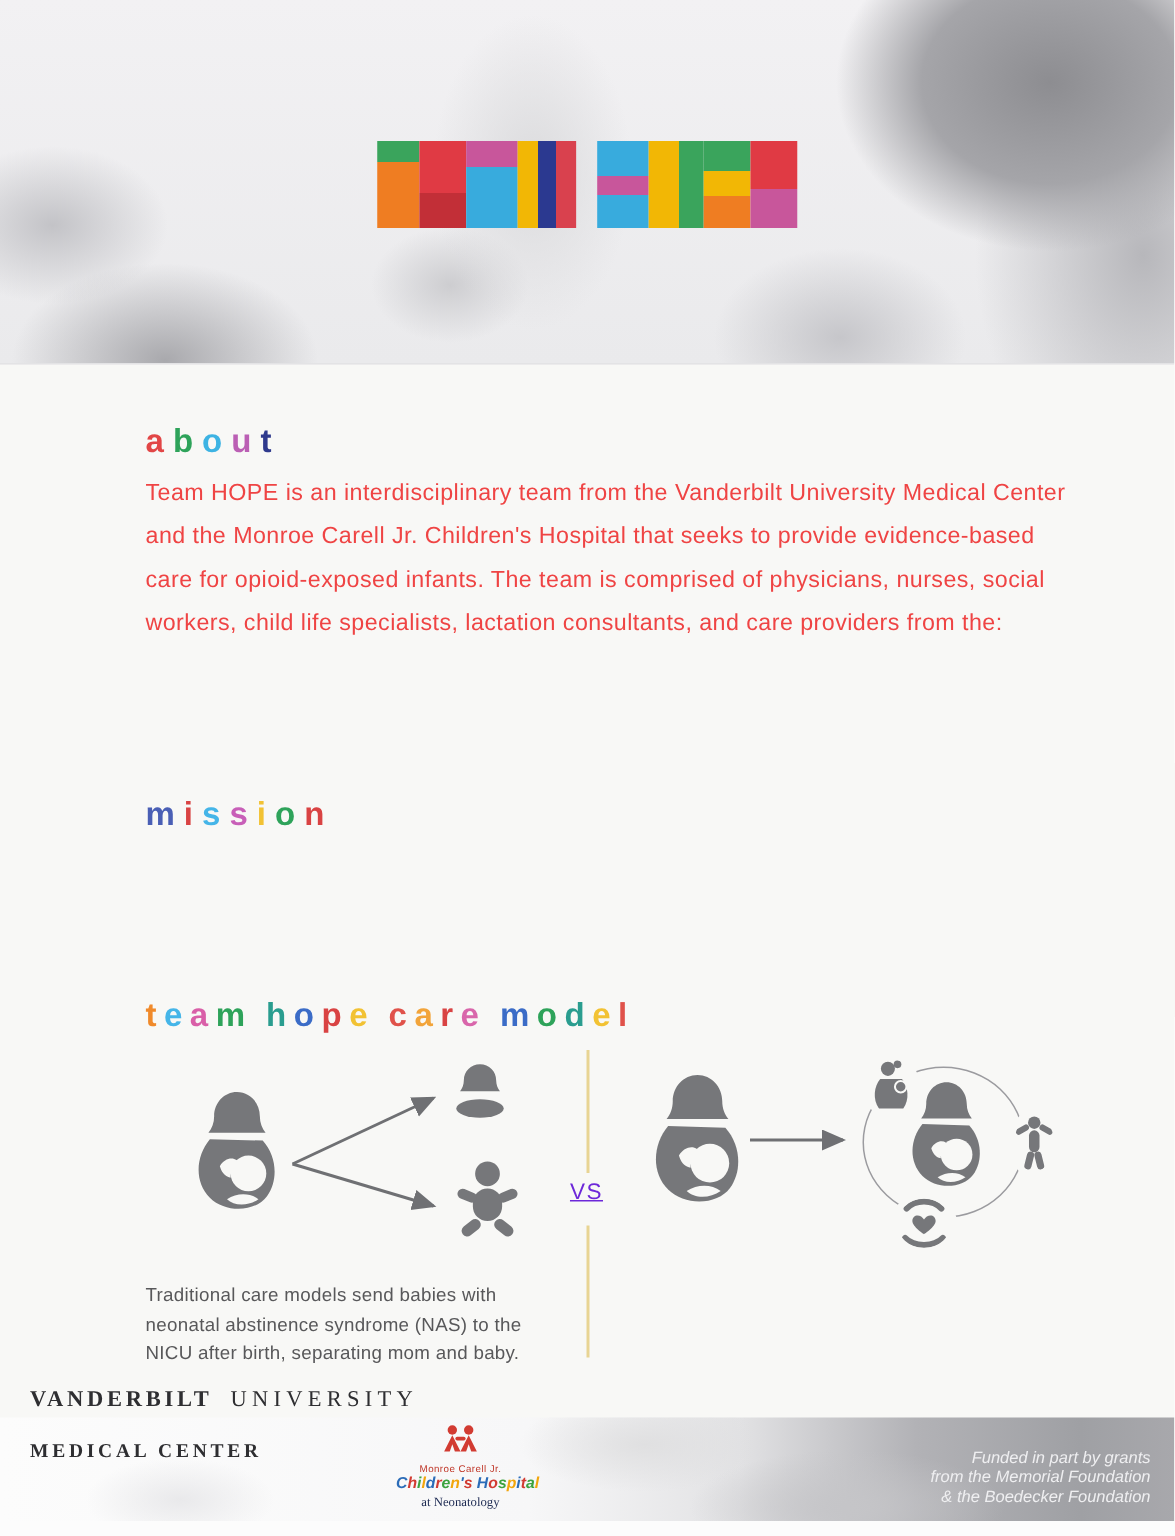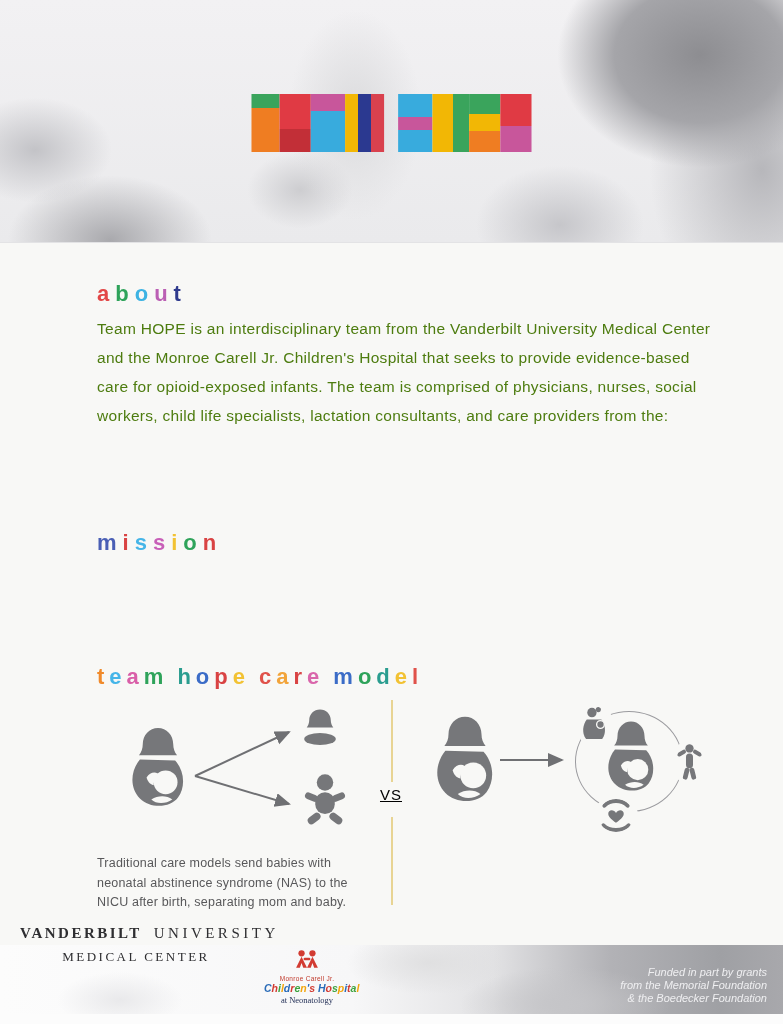--- a/index.html
+++ b/index.html
@@ -33,46 +33,46 @@
   @supports ((-webkit-background-clip:text) or (background-clip:text)){
     .grad{color:transparent !important;}
   }
   
   .colored-heading{
     position:absolute; font-size:22px; font-weight:bold; letter-spacing:6px; line-height:26px;
     white-space:nowrap;
   }
   .colored-heading span.sp{display:inline-block; width:9px;}
   
-  .para{position:absolute; font-size:15.5px; line-height:29px; letter-spacing:0.3px; color:#4d7c0f;}
+  .para{position:absolute; font-size:15.5px; line-height:29px; letter-spacing:0.3px; color:#ef4444;}
   .bullets{position:absolute; margin:0; padding:0; list-style:none; font-size:14.5px; line-height:26.5px; letter-spacing:0.2px; color:#5a5a5c;}
   .bullets li::before{content:"\2022"; display:inline-block; width:17px; color:#5a5a5c;}
   .caption{position:absolute; font-size:12.5px; line-height:19.5px; letter-spacing:0.2px; color:#58585a;}
   
   .ico{fill:#76777a;}
   .abs{position:absolute;}
   .divider-seg{position:absolute; left:391px; width:2px; background:#e8d493;}
-  .vs{position:absolute; left:374px; top:786px; width:34px; text-align:center; font-size:15px; letter-spacing:1px; color:#000000;text-decoration:underline;}
+  .vs{position:absolute; left:374px; top:786px; width:34px; text-align:center; font-size:15px; letter-spacing:1px; color:#6d28d9;text-decoration:underline;}
   .ring{position:absolute; left:575px; top:711px; width:106px; height:99px; border:1.4px solid #9b9b9f; border-radius:50%;}
   .satellite{background:#f8f8f6; border-radius:50%; box-shadow:0 0 0 4px #f8f8f6;}
   
   .footer-strip{
     position:absolute; left:0; top:945px; width:783px; height:69px;
     background-image:
       radial-gradient(90px 40px at 120px 55px, #e9e9eb 0%, rgba(233,233,235,0) 70%),
       radial-gradient(120px 45px at 430px 18px, #dededfe0 0%, rgba(222,222,223,0) 70%),
       radial-gradient(150px 55px at 565px 60px, #c5c5c8 0%, rgba(197,197,200,0) 70%),
       linear-gradient(90deg,#fcfcfc 0%, #f7f7f8 45%, #e2e2e4 63%, #b2b2b6 78%, #9fa0a4 92%, #a8a8ac 100%);
   }
   .bottom-strip{position:absolute; left:0; top:1014px; width:783px; height:10px; background:#fcfcfc;}
   .vu-logo{position:absolute; left:20px; top:920px; width:232px; color:#2e2e31; font-family:"Liberation Serif",serif;}
   .vu-row{display:flex; align-items:center; gap:6px;}
   .vu-word1{font-size:15px; font-weight:bold; letter-spacing:2.5px;}
   .vu-word2{font-size:15px; letter-spacing:3.5px;}
-  .vu-line2{text-align:center; font-size:13px; font-weight:normal; letter-spacing:2.5px; margin-top:2px;}
+  .vu-line2{font-size:13px; font-weight:bold; letter-spacing:2.5px; margin-top:12px;}
   .ch-logo{position:absolute; left:264px; top:949px; width:86px; text-align:center;}
   .ch-sub{font-size:6.5px; color:#c0392b; letter-spacing:0.3px; margin-top:1px;}
   .ch-main{font-size:10.5px; font-weight:bold; font-style:italic; letter-spacing:0px; white-space:nowrap;}
   .ch-at{font-size:8.5px; color:#1d2a52; font-family:"Liberation Serif",serif; margin-top:1px;}
   .funded{
     position:absolute; right:16px; top:966px; text-align:right;
     font-size:11px; font-style:italic; line-height:13px; color:#efeff1;
   }
 </style>
 </head>

